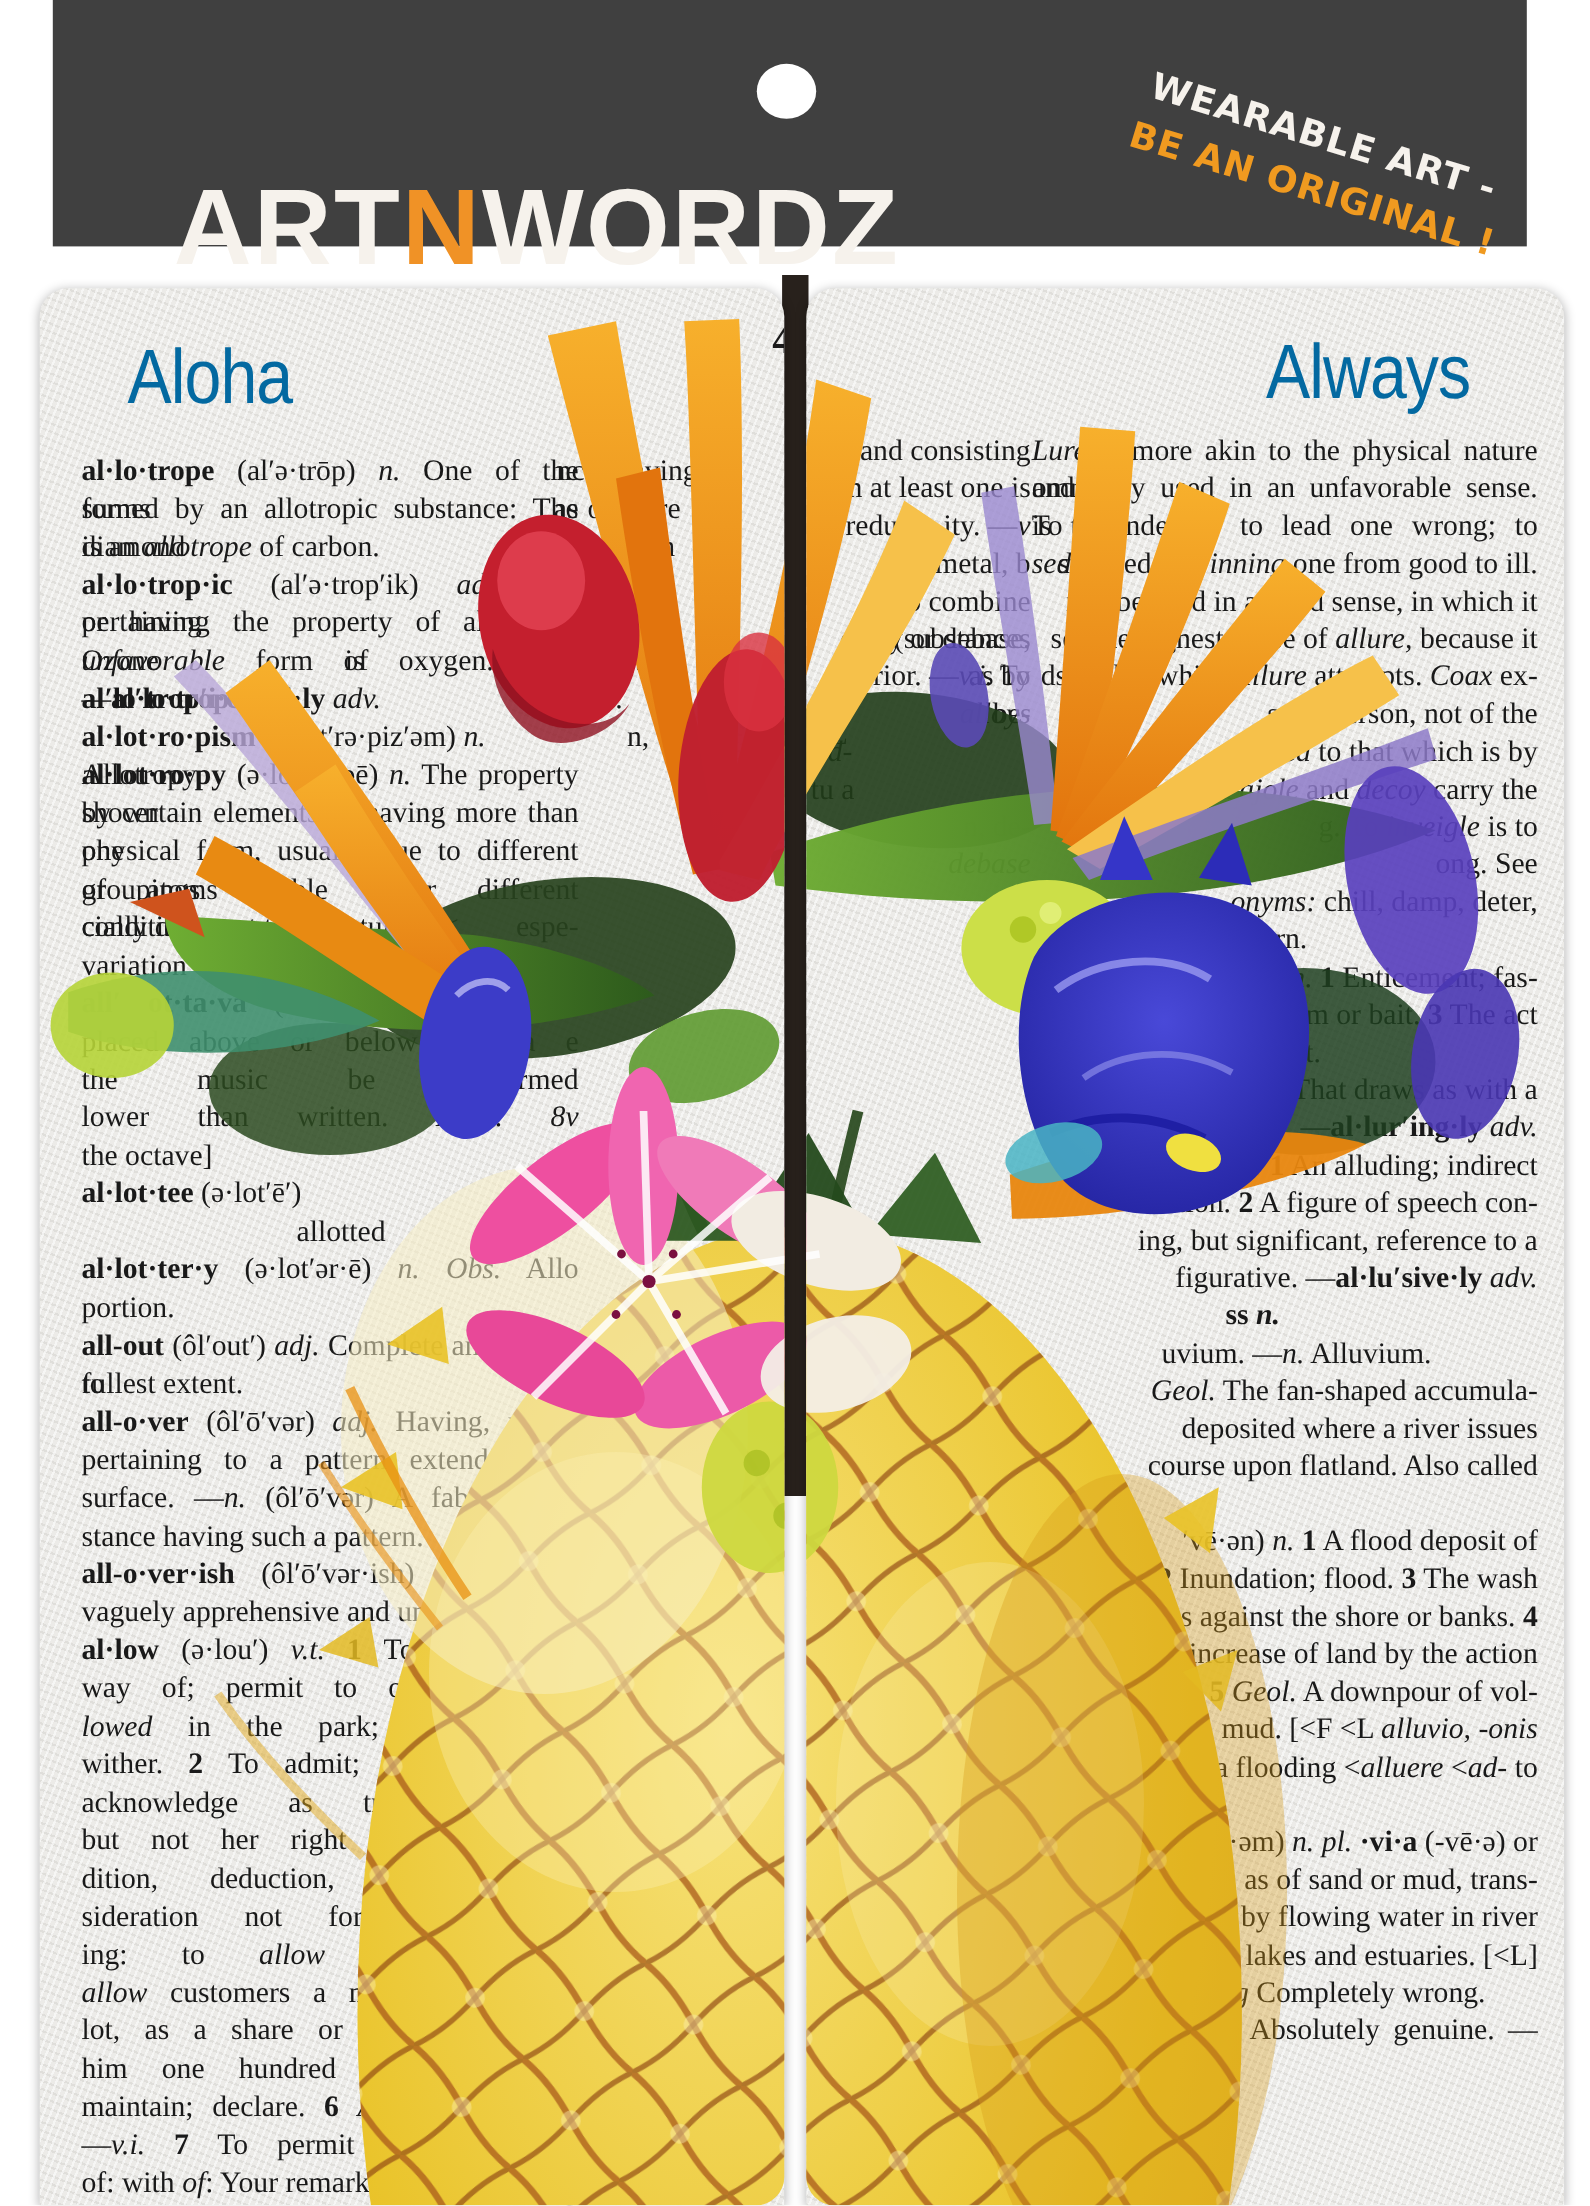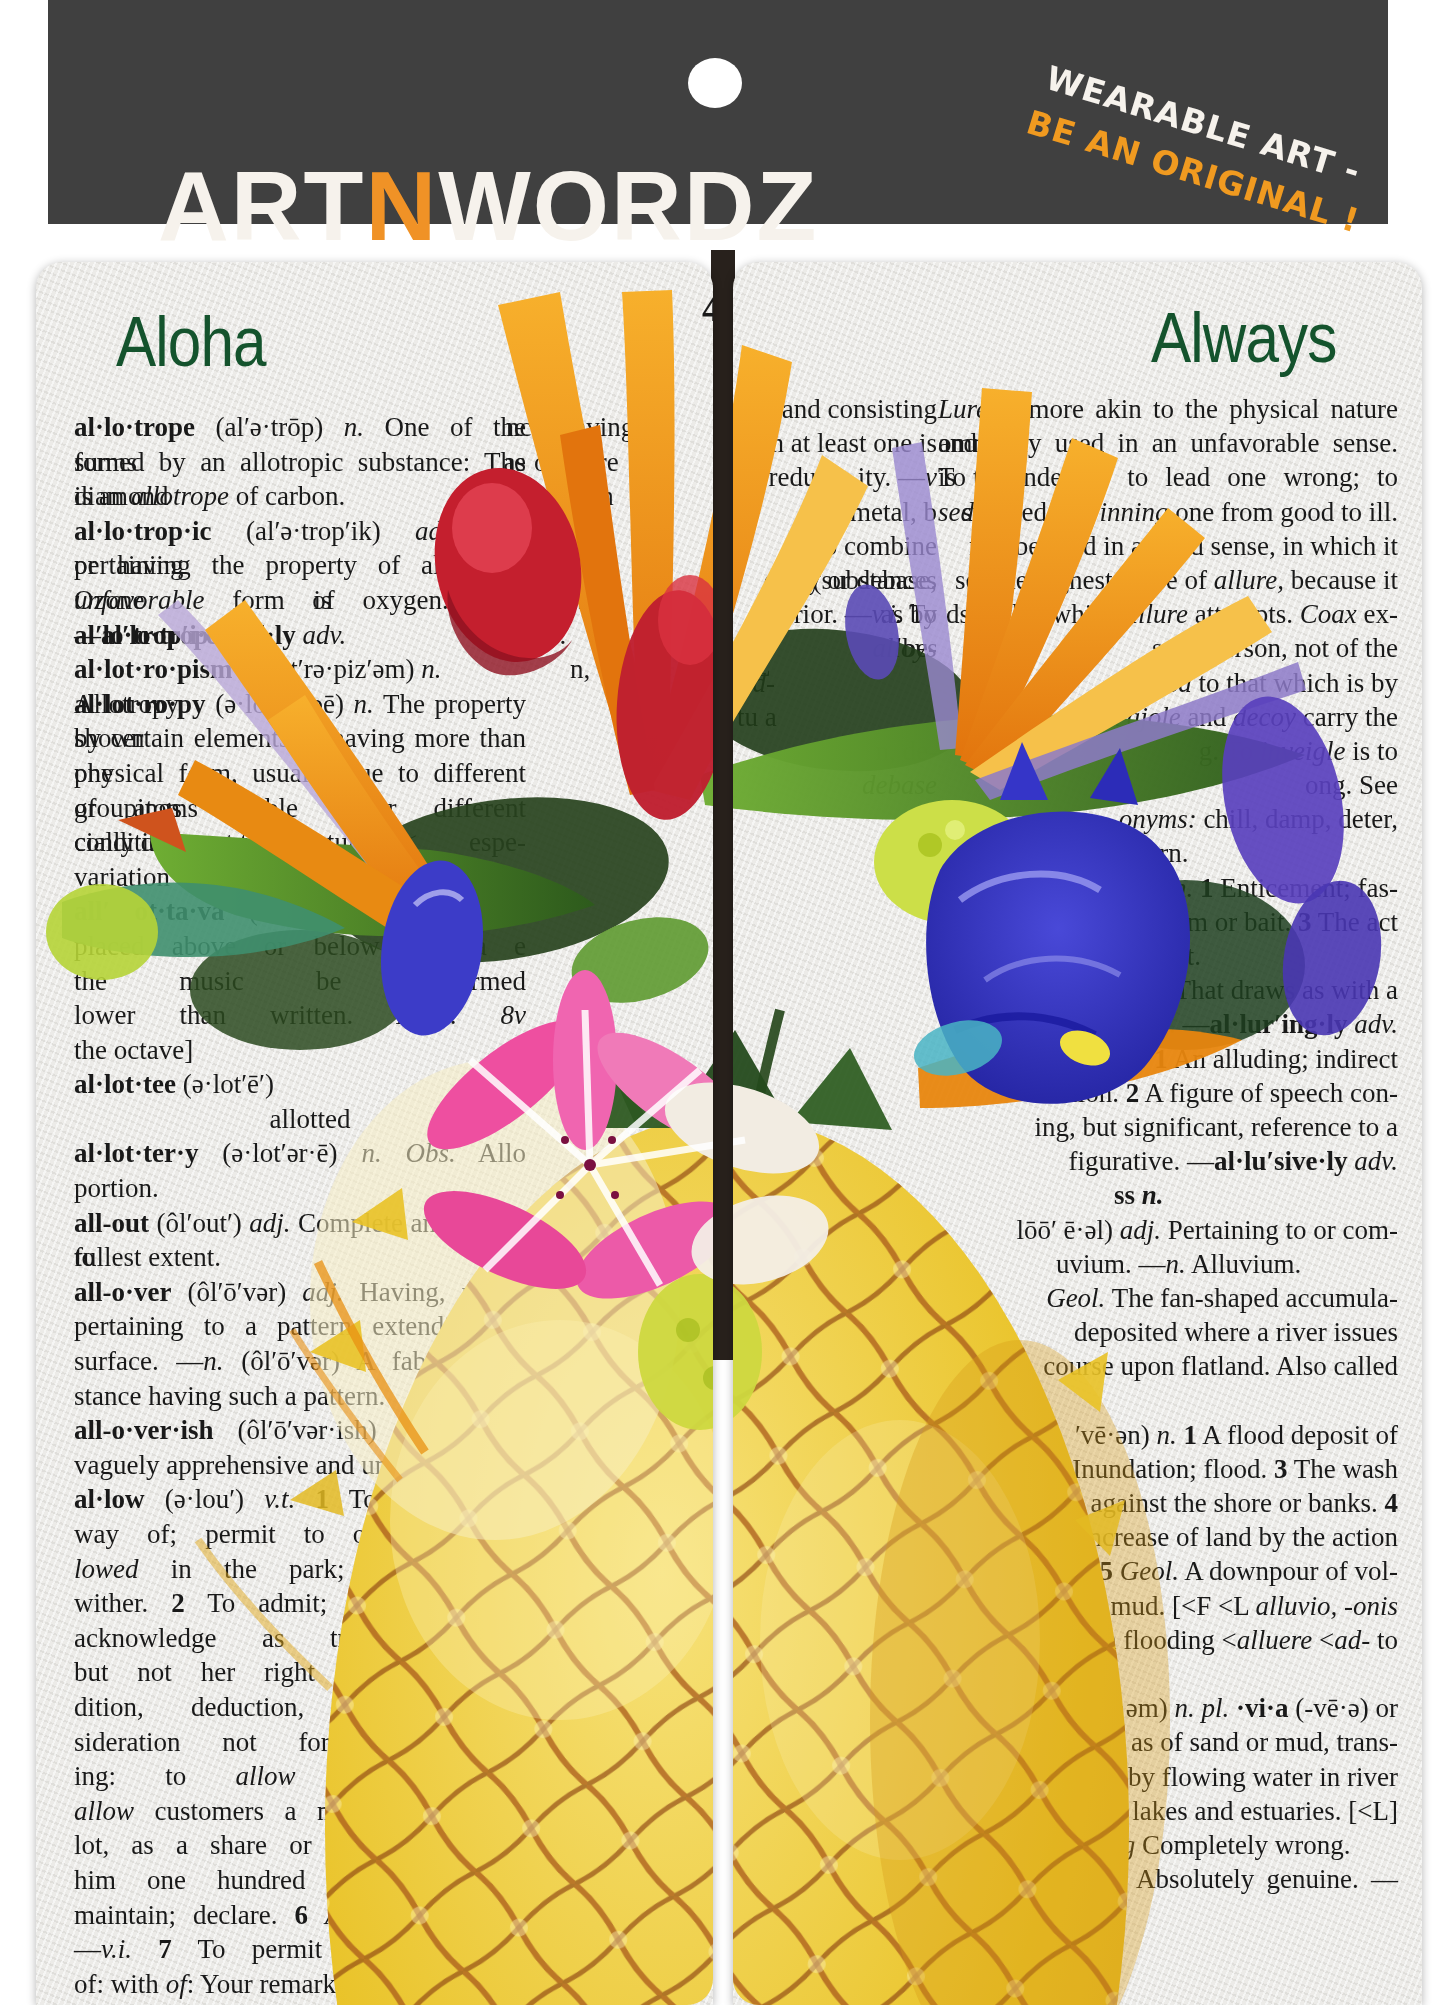--- a/index.html
+++ b/index.html
@@ -8,21 +8,21 @@
   
   .gap-strip{position:absolute;left:711px;top:250px;width:24px;height:1110px;background:#28211c;z-index:0;}
   
   .card{position:absolute;top:262px;height:1743px;background:#ecebe8;border-radius:26px 26px 0 0;
         overflow:hidden;box-shadow:0 2px 10px rgba(0,0,0,.30);z-index:1;}
   .card::before{content:"";position:absolute;inset:0;pointer-events:none;
         background:repeating-linear-gradient(112deg,rgba(255,255,255,.55) 0 2px,rgba(255,255,255,0) 2px 6px),
                    repeating-linear-gradient(22deg,rgba(138,136,128,.13) 0 2px,rgba(0,0,0,0) 2px 7px);}
   .card-left{left:36px;width:677px;}
   .card-right{left:733px;width:689px;}
-  .title{position:absolute;color:#14532d;z-index:2;}
+  .title{position:absolute;color:#0369a1;z-index:2;}
   .title span{display:inline-block;font-family:"Liberation Sans",sans-serif;font-weight:400;
         font-size:70px;transform:scaleX(.86);transform-origin:left top;letter-spacing:-1px;}
   .page-num{position:absolute;left:666px;top:26px;font:700 36px "Liberation Serif",serif;color:#1a1a1a;z-index:2;}
   .col{position:absolute;color:#191919;font-family:"Liberation Serif",serif;z-index:2;}
   .dl{font-size:27px;overflow:visible;white-space:normal;}
   .col-l  .dl{height:34.6px;line-height:34.6px;}
   .col-lfr .dl{height:34.6px;line-height:34.6px;}
   .col-r  .dl{height:34.2px;line-height:34.2px;}
   .col-rf .dl{height:34.2px;line-height:34.2px;}
   .a-j{text-align:justify;text-align-last:justify;}
@@ -151,21 +151,20 @@
         <div class="dl a-r">ôr′mənt) <i>n.</i> <b>1</b> Enticement; fas-</div>
         <div class="dl a-r">on. <b>2</b> A charm or bait. <b>3</b> The act</div>
         <div class="dl a-l" style="padding-left: 80px;">ne charm or bait.</div>
         <div class="dl a-r"><i>adj.</i> That draws as with a</div>
         <div class="dl a-r">nating. —<b>al·lur′ing·ly</b> <i>adv.</i></div>
         <div class="dl a-r">ō′zhən) <i>n.</i> <b>1</b> An alluding; indirect</div>
         <div class="dl a-r">stion. <b>2</b> A figure of speech con-</div>
         <div class="dl a-r">ing, but significant, reference to a</div>
         <div class="dl a-r">figurative. —<b>al·lu′sive·ly</b> <i>adv.</i></div>
         <div class="dl a-l" style="padding-left: 176px; font-weight: bold;">ss <i>n.</i></div>
-        <div class="dl a-r">lōō′ ē·əl) <i>adj.</i> Pertaining to or com-</div>
         <div class="dl a-l" style="padding-left: 118px;">uvium. —<i>n.</i> Alluvium.</div>
         <div class="dl a-r"><i>Geol.</i> The fan-shaped accumula-</div>
         <div class="dl a-r">deposited where a river issues</div>
         <div class="dl a-r">course upon flatland. Also called</div>
         <div class="dl a-l">&nbsp;</div>
         <div class="dl a-r">′vē·ən) <i>n.</i> <b>1</b> A flood deposit of</div>
         <div class="dl a-r"><b>2</b> Inundation; flood. <b>3</b> The wash</div>
         <div class="dl a-r">aves against the shore or banks. <b>4</b></div>
         <div class="dl a-r">increase of land by the action</div>
         <div class="dl a-r">r. <b>5</b> <i>Geol.</i> A downpour of vol-</div>

